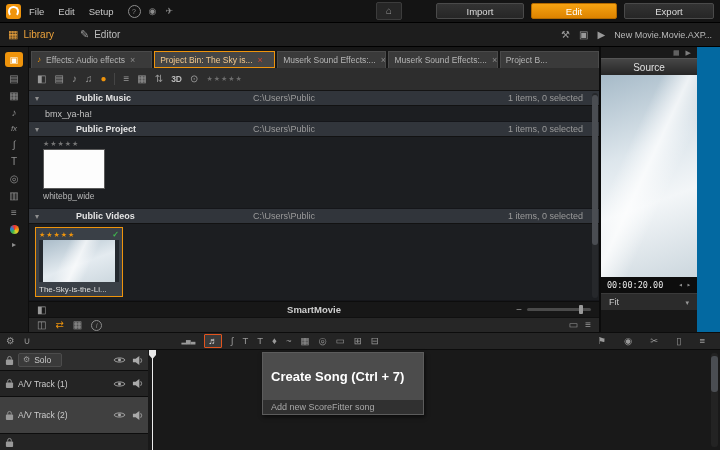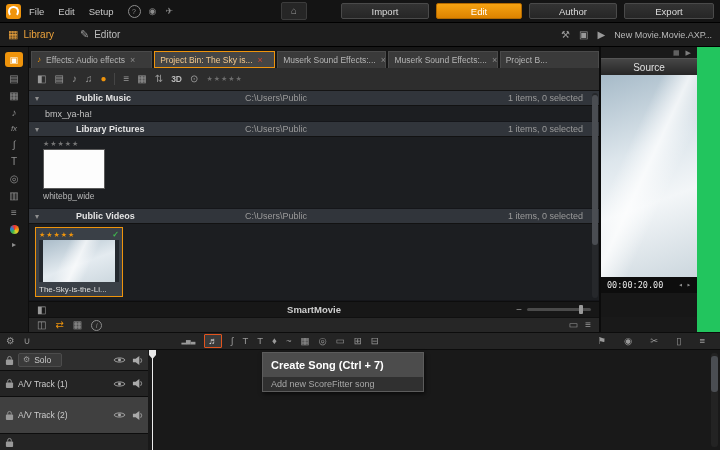--- a/index.html
+++ b/index.html
@@ -1,18 +1,18 @@
 <!DOCTYPE html>
 <html><head>
 <meta charset="utf-8">
 <style>
   html,body{margin:0;padding:0;background:#101010;}
   #app{position:relative;width:720px;height:450px;overflow:hidden;
        font-family:"Liberation Sans",sans-serif;color:#ccc;font-size:9px;
-       background:#22c55e;text-decoration:underline;-webkit-font-smoothing:antialiased;}
+       background:#0369a1;text-decoration:underline;-webkit-font-smoothing:antialiased;}
   .gi{color:#999;font-size:10px;line-height:1;display:inline-block;}
   .svgi{display:inline-block;vertical-align:middle;}
 
   
   #topbar{position:absolute;left:0;top:0;width:720px;height:23px;background:#141414;
           display:flex;align-items:center;padding:0 6px;box-sizing:border-box;border-bottom:1px solid #000;}
   .logo{width:15px;height:15px;border-radius:3px;background:#ef940c;margin-right:8px;
         display:flex;align-items:center;justify-content:center;}
   .logo i{width:7px;height:7px;border:2px solid #fff;border-bottom-color:transparent;border-radius:50%;display:block;}
   .menu-item{color:#c9c9c9;margin-right:14px;font-size:9.5px;cursor:default;}
@@ -73,21 +73,21 @@
   .search-input{width:150px;height:14px;background:#121212;border:1px solid #3c3c3c;border-radius:8px;
                 color:#999;font-size:8px;padding:0 6px 0 18px;box-sizing:border-box;font-family:"Liberation Sans",sans-serif;}
   .search-input::placeholder{color:#7d7d7d;}
 
   
   .lib-list{height:210px;background:#1c1e21;position:relative;overflow:hidden;}
   .grp-hdr{height:15px;background:#31353b;border-bottom:1px solid #121212;display:flex;align-items:center;
            padding:0 6px;box-sizing:border-box;position:relative;}
   .grp-hdr .caret{color:#8f8f8f;font-size:8px;margin-right:5px;}
   .grp-name{color:#e4e4e4;font-weight:bold;font-size:9px;padding-left:32px;}
-  .grp-path{position:absolute;left:216px;color:#9a9a9a;font-size:9px;}
+  .grp-path{position:absolute;left:224px;color:#9a9a9a;font-size:9px;}
   .grp-count{position:absolute;right:16px;color:#9a9a9a;font-size:9px;}
   .item-row{height:16px;display:flex;align-items:center;padding:0 16px;color:#c2c2c2;font-size:9px;
             border-bottom:1px solid #15161a;box-sizing:border-box;}
   .thumb-zone{box-sizing:border-box;padding:3px 0 0 14px;border-bottom:1px solid #15161a;}
   .pic-zone{height:72px;}
   .vid-zone{height:77px;padding-left:6px;}
   .mini-stars{color:#767676;font-size:7px;letter-spacing:1px;line-height:8px;display:block;}
   .pic-thumb{width:60px;height:38px;background:#fdfdfd;border:1px solid #5a5a5a;margin-top:1px;}
   .thumb-label{color:#b8b8b8;font-size:8.5px;margin-top:2px;display:block;}
   .vid-card{width:88px;height:70px;border:1px solid #ef940c;background:#3a4047;box-sizing:border-box;padding:2px 3px;}
@@ -139,21 +139,21 @@
   #tl-toolbar .gi{font-size:9.5px;margin-right:9px;}
   .cluster-start{margin-left:142px;}
   .hl-icon{border:1px solid #e2541e;background:#3a3a3a;padding:1px 3px;border-radius:1px;color:#ddd;}
   .tl-right-group{margin-left:auto;display:flex;align-items:center;gap:9px;}
   .tl-right-group .gi{margin-right:0;}
   .wave-ico{font-size:6px !important;letter-spacing:0;color:#9a9a9a;}
 
   
   #tooltip{position:absolute;left:262px;top:352px;width:160px;z-index:60;border:1px solid #5c5c5c;
            box-shadow:1px 2px 4px rgba(0,0,0,.6);}
-  .tt-title{background:#4c4c4c;color:#fff;font-weight:bold;font-size:11px;padding:6px 8px;}
+  .tt-title{background:#4c4c4c;color:#fff;font-weight:bold;font-size:13px;padding:16px 8px;}
   .tt-sub{background:#303030;color:#a8a8a8;font-size:9px;padding:2px 8px;}
 
   
   #timeline{position:absolute;left:0;top:350px;width:720px;height:100px;background:#191919;}
   .tl-headers{position:absolute;left:0;top:0;width:148px;height:100px;}
   .th-row{display:flex;align-items:center;gap:4px;padding:0 5px;box-sizing:border-box;border-bottom:1px solid #0d0d0d;}
   .th-row .label{color:#cbcbcb;font-size:8.5px;}
   .th-r1{height:21px;background:#2e2e2e;}
   .th-r2{height:26px;background:#242424;}
   .th-r3{height:37px;background:#404040;}
@@ -207,21 +207,20 @@
     <span class="menu-item">Edit</span>
     <span class="menu-item">Setup</span>
     <span class="help-circ">?</span>
     <span class="gi tb-ico">◉</span>
     <span class="gi tb-ico">✈</span>
     <span class="home-btn">
         <span class="gi">⌂</span>
       </span>
     <span class="mode-btn import">Import</span>
     <span class="mode-btn edit">Edit</span>
-    <span class="mode-btn author">Author</span>
     <span class="mode-btn export">Export</span>
   </div>
 
   <div id="workspace">
     <span class="ws-tab active">
       <span class="gi">▦</span>
       <span>Library</span>
     </span>
     <span class="ws-tab idle">
       <span class="gi">✎</span>
@@ -297,21 +296,21 @@
           <span class="caret">▾</span>
           <span class="grp-name">Public Music</span>
           <span class="grp-path">C:\Users\Public</span>
           <span class="grp-count">1 items, 0 selected</span>
         </div>
         <div class="item-row">
           <span>bmx_ya-ha!</span>
         </div>
         <div class="grp-hdr">
           <span class="caret">▾</span>
-          <span class="grp-name">Library Pictures</span>
+          <span class="grp-name">Public Project</span>
           <span class="grp-path">C:\Users\Public</span>
           <span class="grp-count">1 items, 0 selected</span>
         </div>
         <div class="thumb-zone pic-zone">
           <span class="mini-stars">★★★★★</span>
           <div class="pic-thumb"></div>
           <span class="thumb-label">whitebg_wide</span>
         </div>
         <div class="grp-hdr">
           <span class="caret">▾</span>
@@ -366,20 +365,24 @@
     <div class="source-hdr">
       <span>Source</span>
     </div>
     <div class="preview"></div>
     <div class="pv-timecode">
       <span>00:00:20.00</span>
       <span class="pv-steps">
         <span class="gi">◂</span>
         <span class="gi">▸</span>
       </span>
+    </div>
+    <div class="pv-fit">
+      <span>Fit</span>
+      <span class="gi" style="font-size:7px;">▾</span>
     </div>
     <div class="rp-fill"></div>
   </div>
 
   <div id="tl-toolbar">
     <span class="gi">⚙</span>
     <span class="gi">∪</span>
     <span class="gi cluster-start wave-ico">▂▅▃</span>
     <span class="gi hl-icon">♬</span>
     <span class="gi">∫</span>

